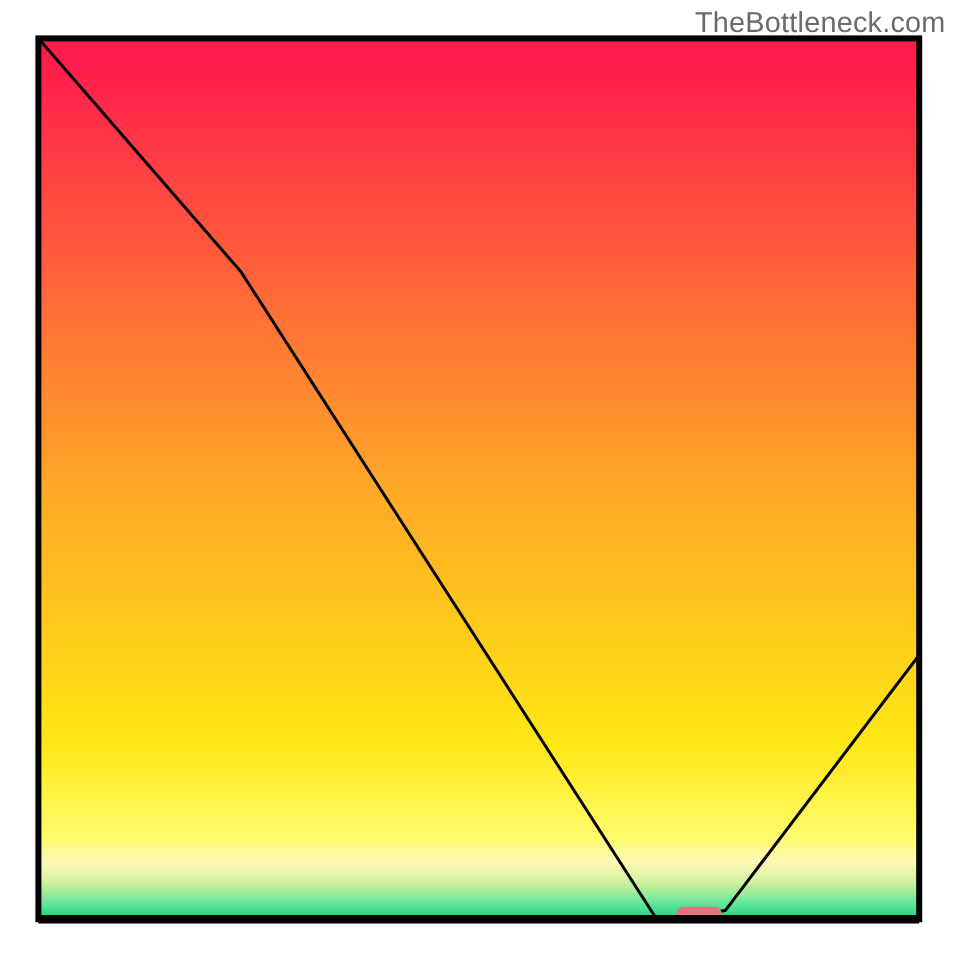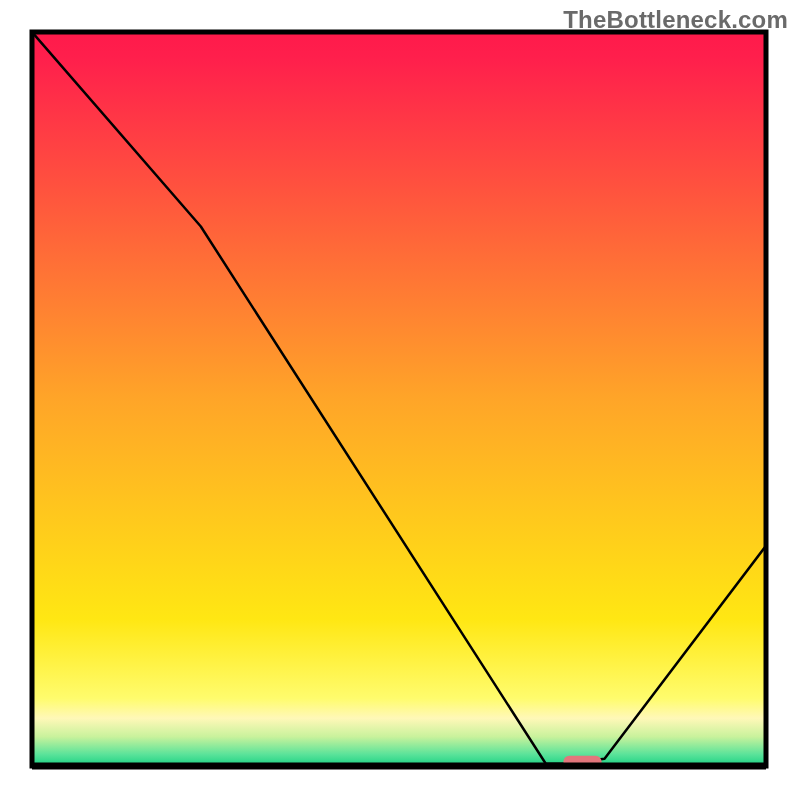--- a/index.html
+++ b/index.html
@@ -14,21 +14,21 @@
   .canvas {
     position: relative;
     width: 800px;
     height: 800px;
   }
   .watermark {
     position: absolute;
     top: 6px;
     right: 12px;
     font-size: 24px;
-    font-weight: bold;
+    font-weight: normal;
     color: #6a6a6a;
     letter-spacing: 0.2px;
   }
   svg {
     position: absolute;
     top: 0;
     left: 0;
   }
 </style>
 </head>

